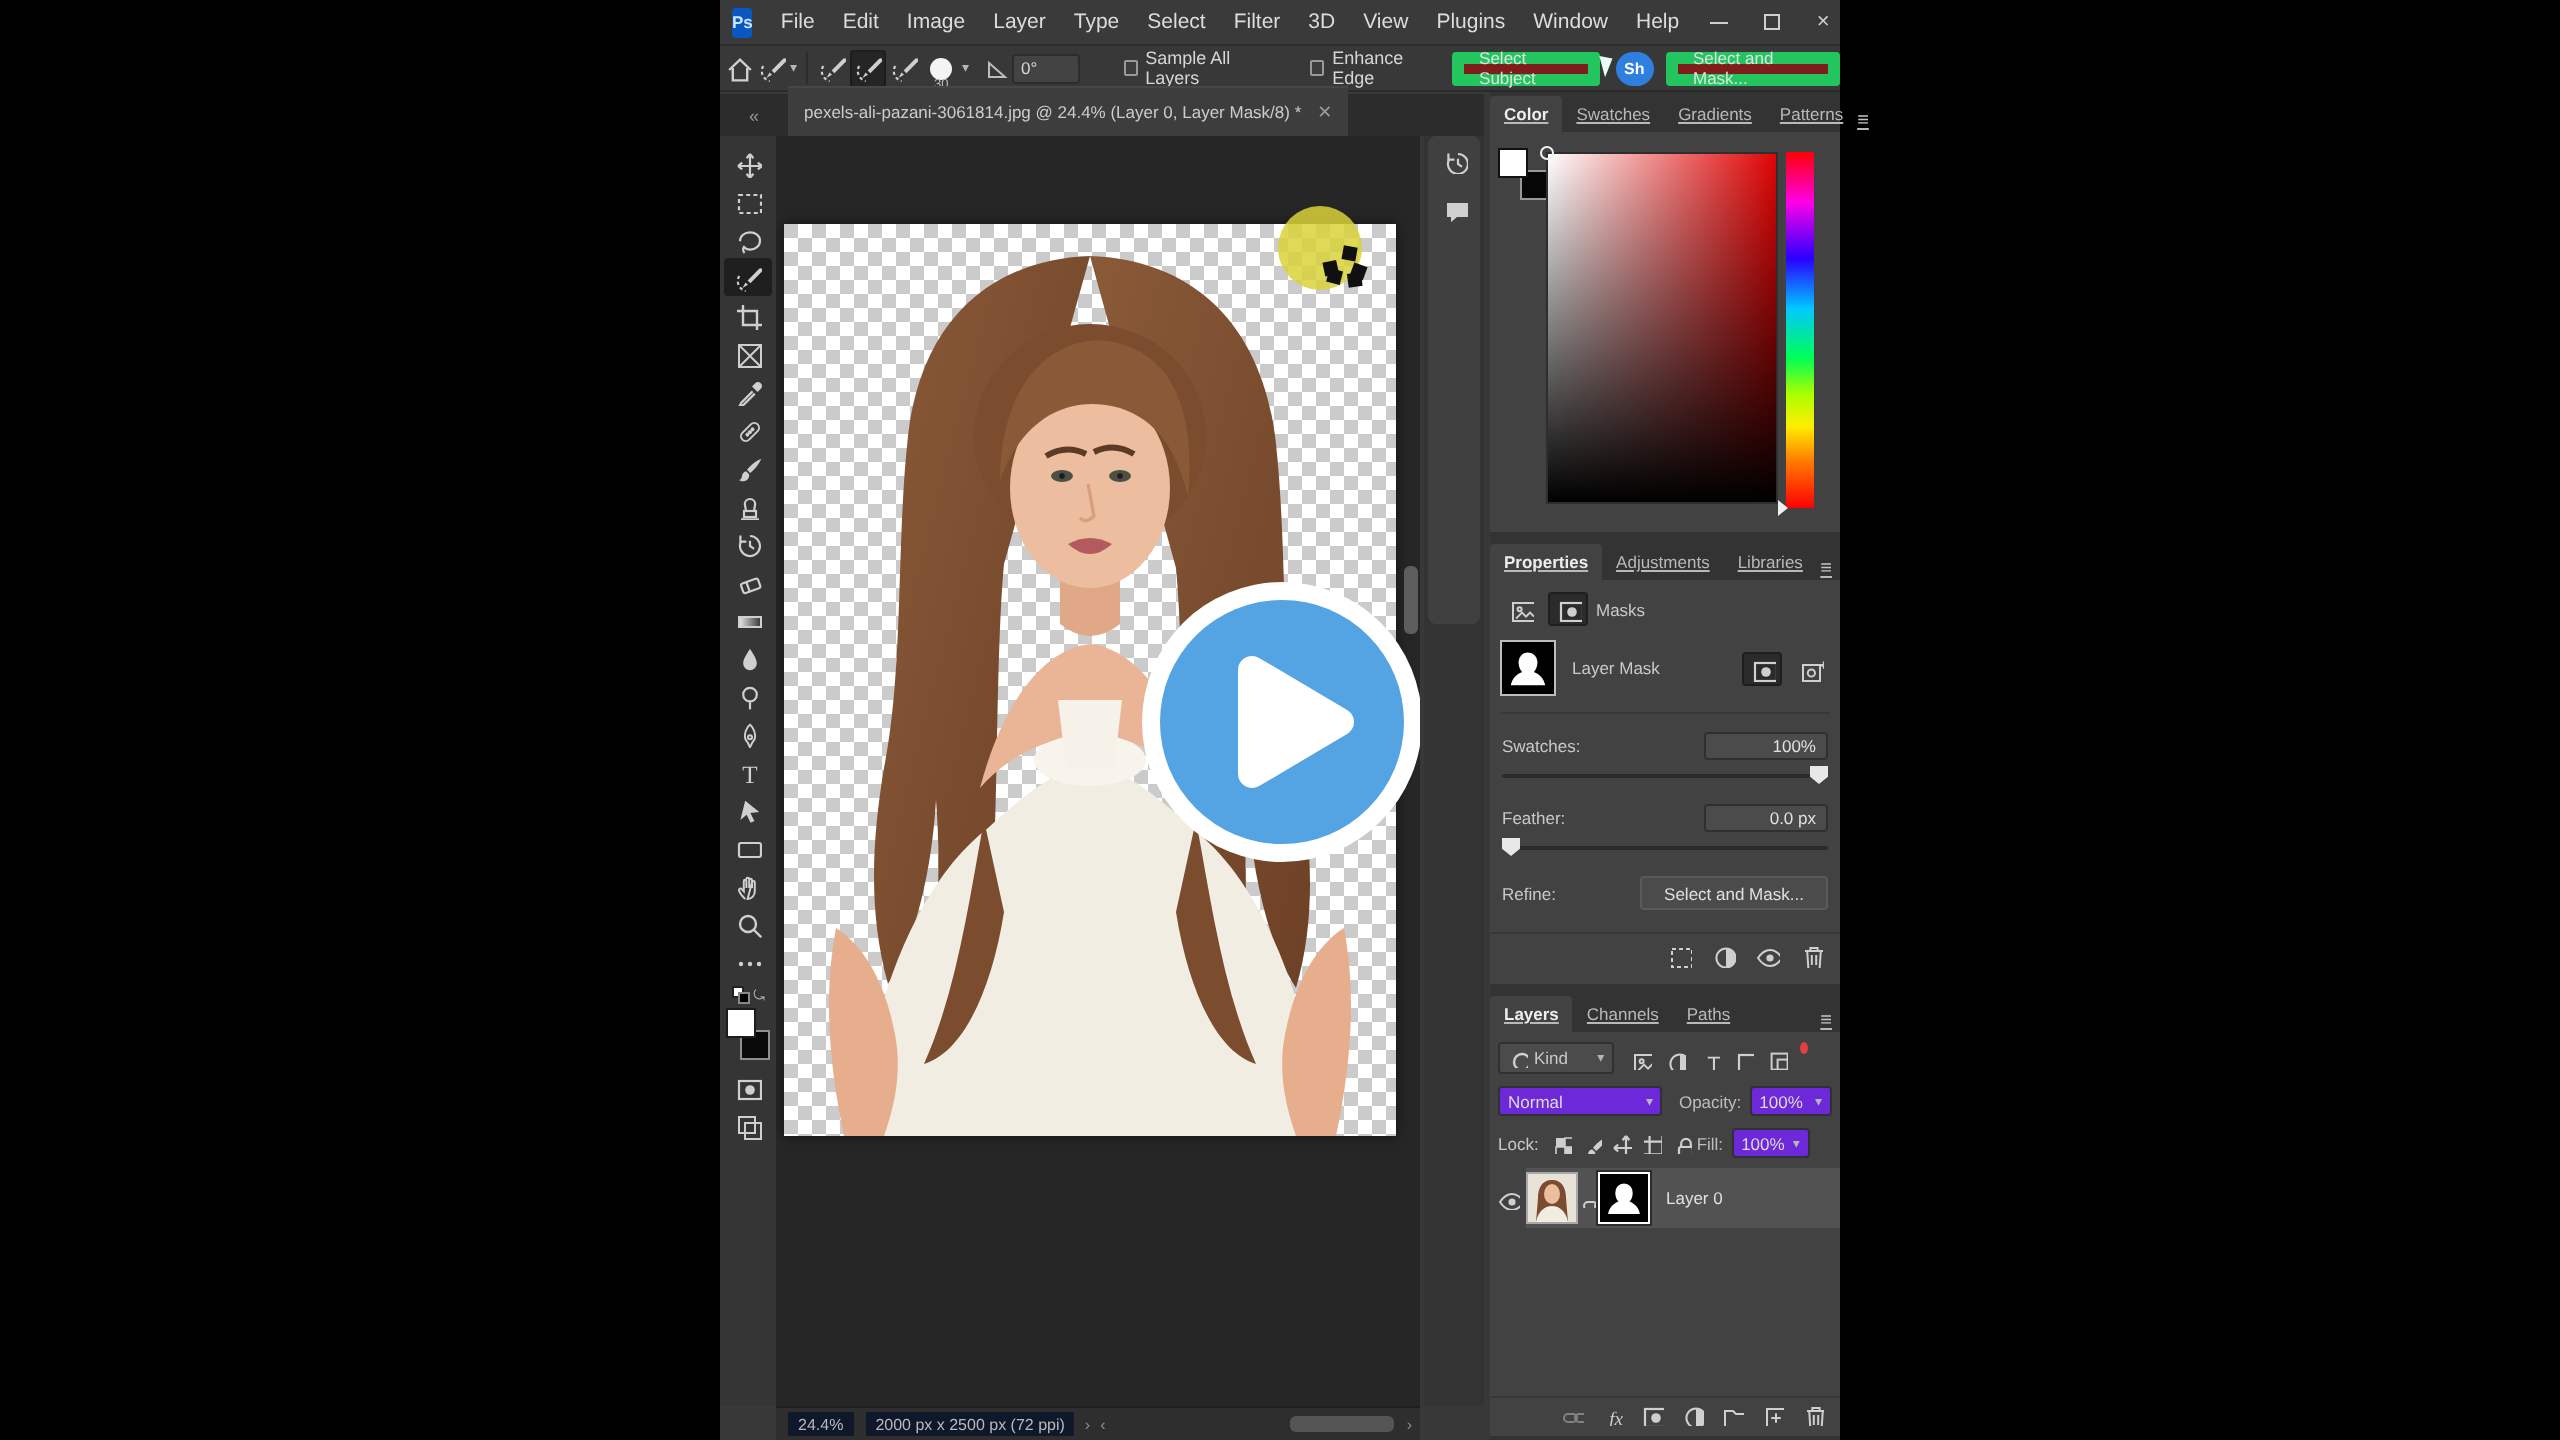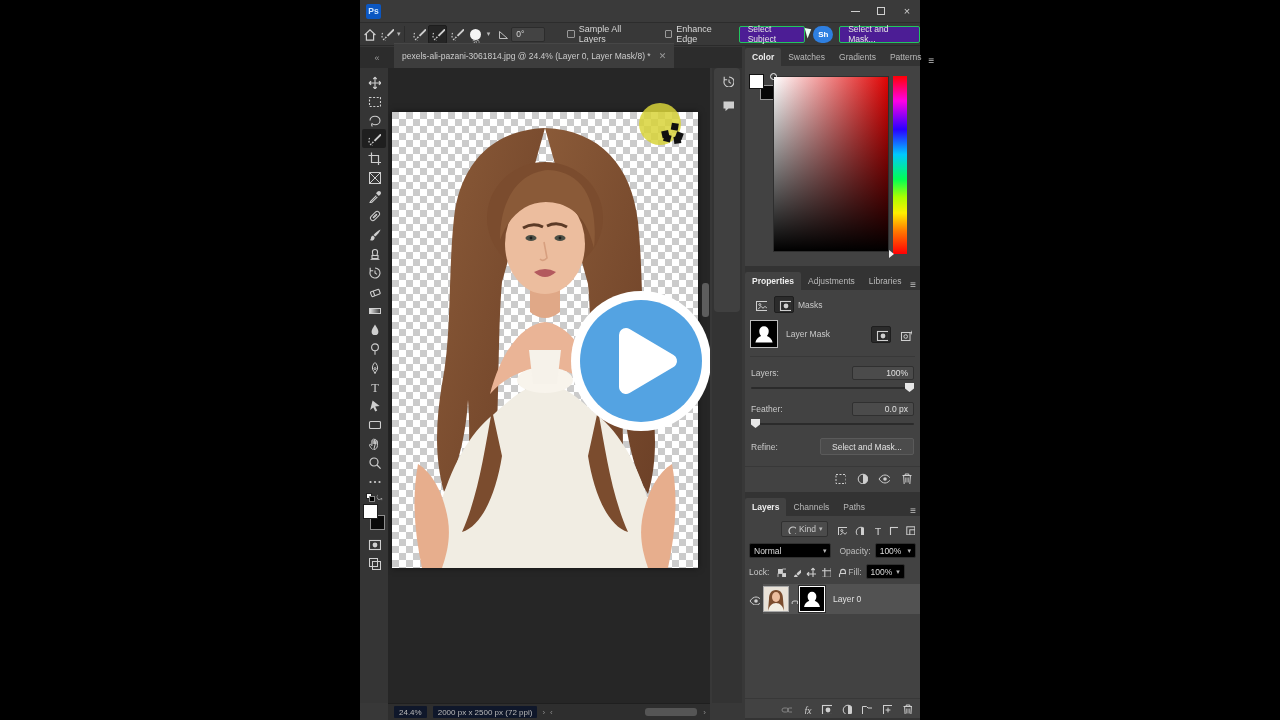--- a/index.html
+++ b/index.html
@@ -32,21 +32,21 @@
   .ob-tool.sel { background:#252525; border:1px solid #1d1d1d; }
   .chev { font-size:7px; color:#b5b5b5; margin-left:1px; }
   .brushsize { position:relative; width:22px; height:22px; display:flex; align-items:center; justify-content:center; }
   .brushsize .dot { width:11px; height:11px; border-radius:50%; background:#f4f4f4; }
   .brushsize .num { position:absolute; bottom:-1px; left:0; right:0; text-align:center; font-size:6.5px; color:#bdbdbd; }
   .anglebox { display:flex; align-items:center; gap:2px; }
   .anglefield { width:34px; height:15px; background:#434343; border:1px solid #2c2c2c; color:#d6d6d6;
                 font-size:8.5px; display:flex; align-items:center; padding-left:4px; border-radius:2px; }
   .cb { width:8px; height:8px; border:1px solid #9a9a9a; background:#3d3d3d; margin-right:4px; border-radius:1px; }
   .ob-check { display:flex; align-items:center; margin-left:10px;padding-left:12px; }
-  .ob-btn { height:17px; background:#4c1d95; border:1px solid #22c55e; border-radius:2px; color:#e2e2e2;
+  .ob-btn { height:17px; background:#7f1d1d; border:6px solid #22c55e; border-radius:2px; color:#e2e2e2;
             font-size:8.5px; display:flex; align-items:center; padding:0 8px; margin-left:10px; }
   .share-pill { position:relative; margin-left:8px; width:22px; height:17px; background:#2e7fe0;
                 border-radius:9px; color:#fff; font-size:8px; font-weight:bold;
                 display:flex; align-items:center; justify-content:center; }
   .cursor-arrow { position:absolute; left:-7px; top:1px; width:0; height:0;
                   border-left:6px solid #e8fef3; border-top:3px solid transparent; border-bottom:8px solid transparent;
                   transform:rotate(-15deg); }
 
   
   .tabbar { position:absolute; left:0; top:47px; width:382px; height:21px; background:#2c2c2c;
@@ -92,21 +92,21 @@
   .hscroll .thumb { position:absolute; left:88px; top:1px; width:52px; height:8px; background:#555; border-radius:3px; }
 
   
   .strip { position:absolute; left:352px; top:68px; width:30px; height:635px; background:#333333; }
   .strip .inner { position:absolute; left:2px; top:0; width:26px; height:244px; background:#404040; border-radius:4px; }
   .strip .s-ico { width:26px; height:24px; display:flex; align-items:center; justify-content:center; }
   .strip svg { width:13px; height:13px; }
 
   
   .rightcol { position:absolute; left:385px; top:46px; width:175px; height:674px; background:#333333; }
-  .panel-tabs { display:flex; align-items:flex-end; height:20px; background:#333333; color:#b9b9b9; font-size:8.5px; }
+  .panel-tabs { display:flex; align-items:flex-end; height:20px; background:#333333; color:#b9b9b9; font-size:8.5px;text-decoration:underline; }
   .ptab { padding:4px 7px 4px 7px; }
   .ptab.active { background:#424242; color:#ededed; font-weight:bold; border-radius:2px 2px 0 0; }
   .ptab-menu { margin-left:auto; margin-right:4px; color:#c2c2c2; font-size:10px; letter-spacing:0; }
   .pbody { background:#424242; color:#c9c9c9; font-size:8.5px; position:relative; }
 
   
   .colorpanel .pbody { height:200px; }
   .cp-swatches { position:absolute; left:4px; top:8px; width:26px; height:26px; }
   .cp-swatches .fg { position:absolute; left:0; top:0; width:15px; height:15px; background:#fff; border:1px solid #111; }
   .cp-swatches .bg { position:absolute; right:0; bottom:0; width:15px; height:15px; background:#060606; border:1px solid #999; }
@@ -141,31 +141,31 @@
   .refinerow { position:absolute; left:6px; right:6px; top:148px; display:flex; align-items:center; }
   .refine-btn { margin-left:auto; width:94px; height:17px; background:#4b4b4b; border:1px solid #5a5a5a;
                 border-radius:2px; display:flex; align-items:center; justify-content:center; color:#e0e0e0; }
   .prop-bottom { position:absolute; left:0; right:0; top:176px; border-top:1px solid #383838; height:24px;
                  display:flex; align-items:center; justify-content:flex-end; gap:9px; padding-right:8px; }
   .prop-bottom svg { width:13px; height:13px; }
 
   
   .layerspanel { margin-top:4px; }
   .layerspanel .pbody { height:198px; }
-  .filterrow { position:absolute; left:4px; top:5px; right:16px; display:flex; align-items:center;margin-left:32px; }
+  .filterrow { position:absolute; left:4px; top:5px; right:16px; display:flex; align-items:center; }
   .kindbox { width:86px; height:16px; background:#4b4b4b; border:1px solid #303030; border-radius:2px;
              display:flex; align-items:center; padding:0 4px; gap:3px; }
   .kindbox svg { width:10px; height:10px; }
   .kindbox .chev { margin-left:auto; }
   .f-icons { display:flex; margin-left:6px; gap:2px; }
   .f-icons .fi { width:15px; height:15px; display:flex; align-items:center; justify-content:center; }
   .f-icons svg { width:11px; height:11px; }
   .reddot { width:6px; height:6px; border-radius:50%; background:#e04040; margin-left:4px; align-self:flex-start; }
   .blendrow { position:absolute; left:4px; right:4px; top:27px; display:flex; align-items:center; }
-  .dd { height:15px; background:#000000; border:1px solid #303030; border-radius:2px;
+  .dd { height:15px; background:#6d28d9; border:1px solid #303030; border-radius:2px;
         display:flex; align-items:center; padding:0 4px; color:#dcdcdc; }
   .dd .chev { margin-left:auto; padding-left:4px; }
   .blend-dd { width:84px; }
   .op-label { margin-left:8px; color:#bdbdbd; }
   .op-dd { width:42px; margin-left:4px; }
   .lockrow { position:absolute; left:4px; right:20px; top:48px; display:flex; align-items:center; }
   .lockrow svg { width:11px; height:11px; }
   .lk { width:15px; display:flex; justify-content:center; }
   .fill-label { margin-left:auto; color:#bdbdbd; }
   .fill-dd { width:42px; margin-left:4px; }
@@ -365,20 +365,35 @@
       <rect x="0" y="0" width="16" height="16" fill="#000"></rect>
       <path d="M8 3.2a2.9 2.9 0 0 1 2.9 3.1c0 1.3-.5 2.3-1.1 2.9 1.8.7 3.1 2 3.5 4.1H2.7c.4-2.1 1.7-3.4 3.5-4.1-.6-.6-1.1-1.6-1.1-2.9A2.9 2.9 0 0 1 8 3.2z" fill="#fff"></path>
     </g>
 </svg>
 
 <div class="stage">
   <div class="app">
 
     <div class="menubar">
       <div class="ps-logo">Ps</div>
+      <div style="display:flex;align-items:center">
+
+      <span class="menu-item">File</span>
+          <span class="menu-item">Edit</span>
+          <span class="menu-item">Image</span>
+          <span class="menu-item">Layer</span>
+          <span class="menu-item">Type</span>
+          <span class="menu-item">Select</span>
+          <span class="menu-item">Filter</span>
+          <span class="menu-item">3D</span>
+          <span class="menu-item">View</span>
+          <span class="menu-item">Plugins</span>
+          <span class="menu-item">Window</span>
+          <span class="menu-item">Help</span>
+        </div>
       <div class="winctl">
         <span class="wbtn">
             <span class="wline"></span>
           </span>
         <span class="wbtn">
             <span class="wbox"></span>
           </span>
         <span class="wbtn">×</span>
       </div>
     </div>
@@ -754,21 +769,21 @@
               <span class="mbtn">
                   <svg>
                     <use href="#i-vmaskadd"></use>
                   </svg>
                 </span>
             </span>
           </div>
           <div class="divline"></div>
           <div class="sliderrow" style="top:76px">
             <div class="srow-top">
-              <span>Layers:</span>
+              <span>Swatches:</span>
               <span class="val-box">100%</span>
             </div>
             <div class="track">
                 <span class="knob" style="right:0"></span>
               </div>
           </div>
           <div class="sliderrow" style="top:112px">
             <div class="srow-top">
               <span>Feather:</span>
               <span class="val-box">0.0 px</span>

